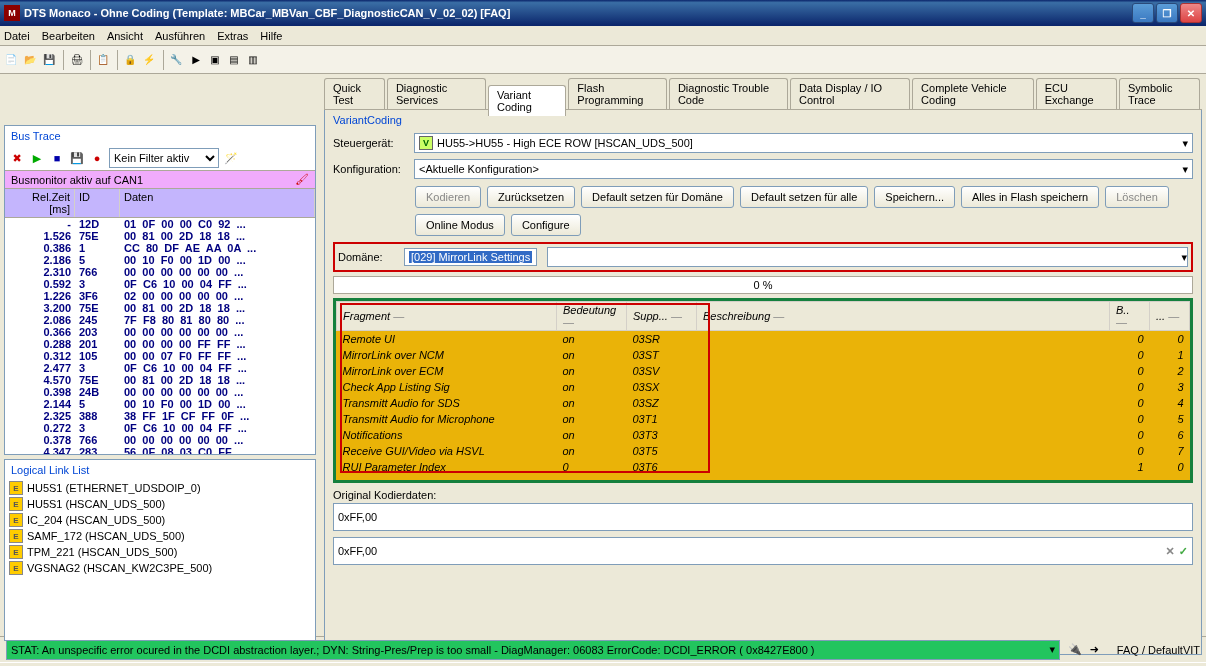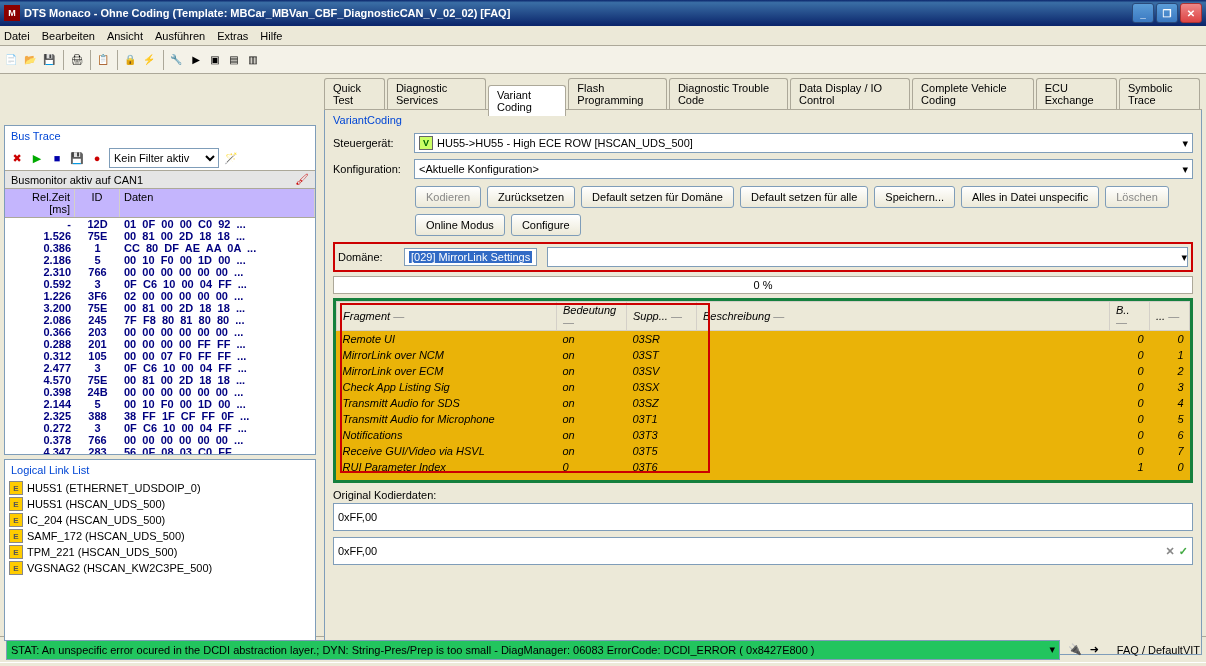--- a/index.html
+++ b/index.html
@@ -24,29 +24,29 @@
 .right-col { flex: 1; padding: 4px; }
 
 .panel { border: 1px solid #7f9db9; background: #fff; }
 .panel-title { color: #0046d5; padding: 4px 6px; font-weight: normal; }
 
 .bt-toolbar { display: flex; align-items: center; gap: 4px; padding: 2px 4px; }
 .bt-icon { width: 16px; height: 16px; display: flex; align-items: center; justify-content: center; }
 
 select.combo { height: 20px; border: 1px solid #7f9db9; font-size: 11px; background: #fff; }
 
-.busmon { background: #e5e5e5; padding: 2px 6px; display: flex; align-items: center; justify-content: space-between; border-top: 1px solid #aca899; border-bottom: 1px solid #aca899; }
+.busmon { background: #f0abfc; padding: 2px 6px; display: flex; align-items: center; justify-content: space-between; border-top: 1px solid #aca899; border-bottom: 1px solid #aca899; }
 
 .trace-table { width: 100%; font-family: "Courier New", monospace; font-size: 11px; background: #fff; overflow: auto; height: 265px; }
 .trace-table .hdr { display: flex; background: #c4b5fd; border-bottom: 1px solid #aca899; font-family: Tahoma; position: sticky; top: 0; }
 .trace-table .hdr div { padding: 2px 4px; border-right: 1px solid #d4d0c8; }
 .trace-row { display: flex; color: #000080; font-weight: bold; white-space: pre; }
 .trace-row div { padding: 0 4px; }
 .c-time { width: 70px; text-align: right; }
-.c-id { width: 45px; text-align: center; }
+.c-id { width: 45px; text-align: left; }
 .c-data { flex: 1; }
 
 .link-list { height: 160px; overflow: auto; }
 .link-item { display: flex; align-items: center; padding: 1px 4px; gap: 4px; }
 .link-icon { width: 14px; height: 14px; background: #ffcc00; border: 1px solid #888; display: flex; align-items: center; justify-content: center; font-size: 8px; font-weight: bold; color: #555; }
 
 .tabs { display: flex; border-bottom: 1px solid #aca899; }
 .tab { padding: 3px 8px; border: 1px solid #aca899; border-bottom: none; background: #ece9d8; margin-right: 2px; border-radius: 3px 3px 0 0; cursor: default; }
 .tab.active { background: #fff; position: relative; top: 7px; }
 
@@ -241,21 +241,21 @@
           <span class="dd">▾</span>
         </div>
       </div>
 
       <div class="btn-row" style="padding-left:90px;">
         <div class="btn disabled">Kodieren</div>
         <div class="btn">Zurücksetzen</div>
         <div class="btn">Default setzen für Domäne</div>
         <div class="btn">Default setzen für alle</div>
         <div class="btn">Speichern...</div>
-        <div class="btn">Alles in Datei unspecific</div>
+        <div class="btn">Alles in Flash speichern</div>
         <div class="btn disabled">Löschen</div>
         <div class="btn">Online Modus</div>
         <div class="btn">Configure</div>
       </div>
 
       <div class="domain-box">
         <div class="vc-label" style="width:60px;">Domäne:</div>
         <div class="domain-sel"><span class="v">[029] MirrorLink Settings</span></div>
         <div class="domain-wide">
             <span class="dd" style="margin-left:auto;">▾</span>

